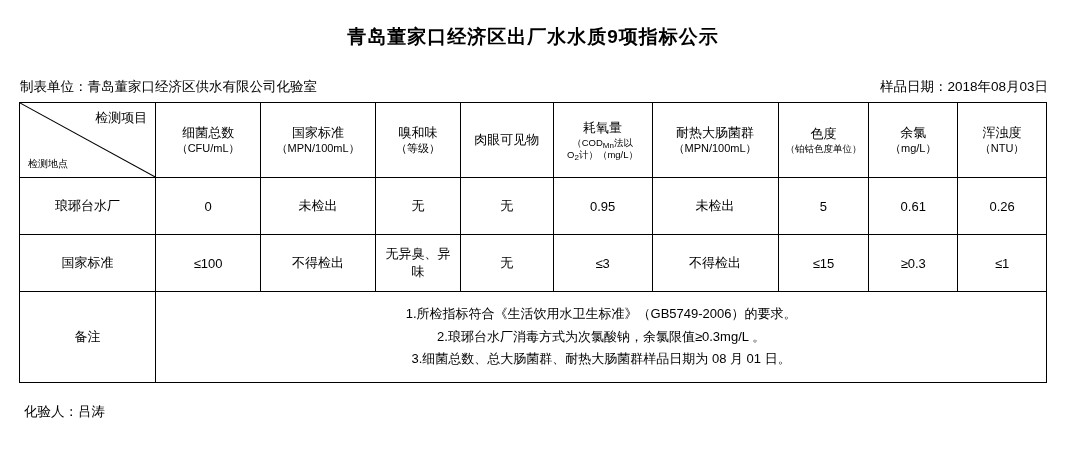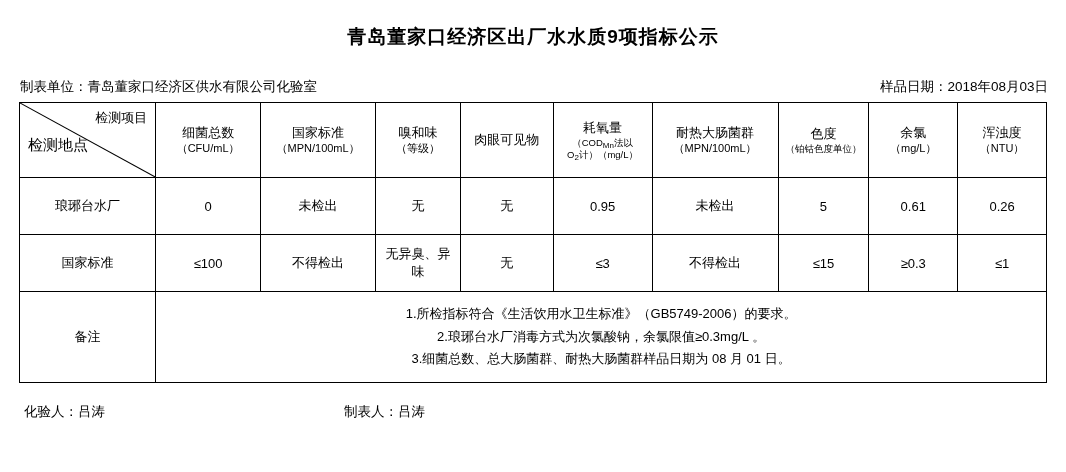--- a/index.html
+++ b/index.html
@@ -82,23 +82,23 @@
     stroke-width: 1;
   }
   .corner .top-label {
     position: absolute;
     top: 6px;
     right: 8px;
     font-size: 13px;
   }
   .corner .bottom-label {
     position: absolute;
-    bottom: 22px;
+    bottom: 6px;
     left: 8px;
-    font-size: 15px;
+    font-size: 10px;
   }
   .data-row td {
     height: 52px;
   }
   .row-label {
     font-size: 13.5px;
   }
   .note-label {
     height: 86px;
     font-size: 13.5px;
@@ -231,16 +231,15 @@
           <div>1.所检指标符合《生活饮用水卫生标准》（GB5749-2006）的要求。</div>
           <div>2.琅琊台水厂消毒方式为次氯酸钠，余氯限值≥0.3mg/L 。</div>
           <div>3.细菌总数、总大肠菌群、耐热大肠菌群样品日期为 08 月 01 日。</div>
         </td>
       </tr>
     </tbody>
   </table>
 
   <div class="footer-row">
     <div class="f2">化验人：吕涛</div>
-    <div class="f3">制表人：吕涛</div>
   </div>
 
 </div>
 
 </body></html>

